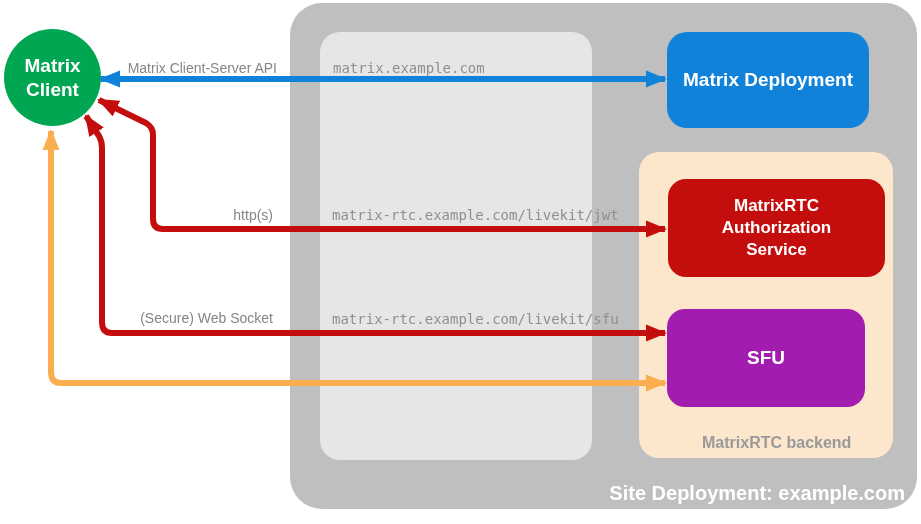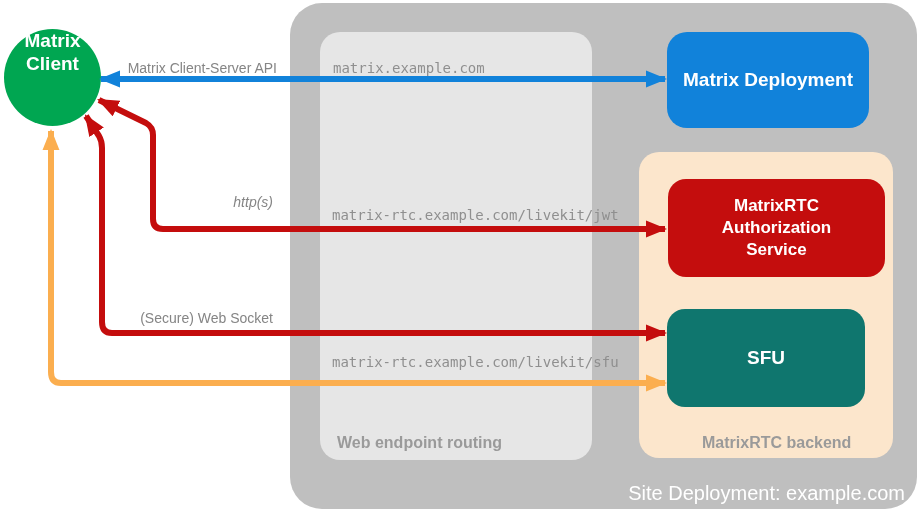--- a/index.html
+++ b/index.html
@@ -37,42 +37,42 @@
     border-radius: 20px;
   }
 
   
   .client-circle {
     position: absolute;
     left: 4px; top: 29px;
     width: 97px; height: 97px;
     background: #00a651;
     border-radius: 50%;
-    display: flex; justify-content: center;
+    display: flex; align-items: center; justify-content: center;
     text-align: center;
     color: #ffffff; font-weight: 700; font-size: 19px; line-height: 1.22;
   }
   .node {
     position: absolute;
     display: flex; align-items: center; justify-content: center;
     text-align: center;
     color: #ffffff; font-weight: 700;
   }
   .homeserver-box {
     left: 667px; top: 32px; width: 202px; height: 96px;
     background: #1182da; border-radius: 20px; font-size: 19px;
   }
   .auth-box {
     left: 668px; top: 179px; width: 217px; height: 98px;
     background: #c40d0d; border-radius: 18px;
     font-size: 17px; line-height: 1.3; padding: 0 28px;
   }
   .sfu-box {
     left: 667px; top: 309px; width: 198px; height: 98px;
-    background: #0f766e; border-radius: 18px; font-size: 19px;
+    background: #a21caf; border-radius: 18px; font-size: 19px;
   }
 
   
   .arrow-layer {
     position: absolute; left: 0; top: 0;
     width: 921px; height: 524px;
     pointer-events: none;
   }
 
   
@@ -91,21 +91,21 @@
   .caption {
     position: absolute;
     font-size: 16px;
     font-weight: 700;
     color: #9a9a9a;
     white-space: nowrap;
   }
   .site-caption {
     position: absolute;
     font-size: 20px;
-    font-weight: 400;
+    font-weight: 700;
     color: #ffffff;
     white-space: nowrap;
   }
 </style>
 </head>
 <body>
 
 <div class="canvas">
 
   <div class="outer-container"></div>
@@ -139,24 +139,23 @@
         <path d="M0,0 L10,4 L0,8 z" fill="#fbae4f"></path>
       </marker>
     </defs>
     <path d="M 101 79 H 665" fill="none" stroke="#1182da" stroke-width="6" marker-start="url(#mB)" marker-end="url(#mB)"></path>
     <path d="M 99 100 L 146 123 Q 153 127 153 135 L 153 219 Q 153 229 163 229 L 665 229" fill="none" stroke="#c40d0d" stroke-width="6" stroke-linejoin="round" marker-start="url(#mR)" marker-end="url(#mR)"></path>
     <path d="M 86 116 L 99 136 Q 102 141 102 148 L 102 322 Q 102 333 112 333 L 665 333" fill="none" stroke="#c40d0d" stroke-width="6" stroke-linejoin="round" marker-start="url(#mR)" marker-end="url(#mR)"></path>
     <path d="M 51 131 L 51 372 Q 51 383 61 383 L 665 383" fill="none" stroke="#fbae4f" stroke-width="6" stroke-linejoin="round" marker-start="url(#mO)" marker-end="url(#mO)"></path>
   </svg>
 
   <div class="lbl lbl-right" style="right: 644px; top: 60px;">Matrix Client-Server API</div>
-  <div class="lbl lbl-right" style="right: 648px; top: 194px; font-style: italic;">http(s)</div>
+  <div class="lbl lbl-right" style="right: 648px; top: 207px;">http(s)</div>
   <div class="lbl lbl-right" style="right: 648px; top: 310px; margin-left: 16px;">(Secure) Web Socket</div>
 
   <div class="lbl mono" style="left: 333px; top: 60px;">matrix.example.com</div>
   <div class="lbl mono" style="left: 332px; top: 207px;">matrix-rtc.example.com/livekit/jwt</div>
-  <div class="lbl mono" style="left: 332px; top: 311px; margin-top: 43px;">matrix-rtc.example.com/livekit/sfu</div>
+  <div class="lbl mono" style="left: 332px; top: 311px;">matrix-rtc.example.com/livekit/sfu</div>
 
-  <div class="caption" style="left: 337px; top: 434px;">Web endpoint routing</div>
   <div class="caption" style="left: 657px; top: 434px; margin-left: 45px;">MatrixRTC backend</div>
   <div class="site-caption" style="right: 16px; top: 482px;">Site Deployment: example.com</div>
 
 </div>
 
 </body></html>

